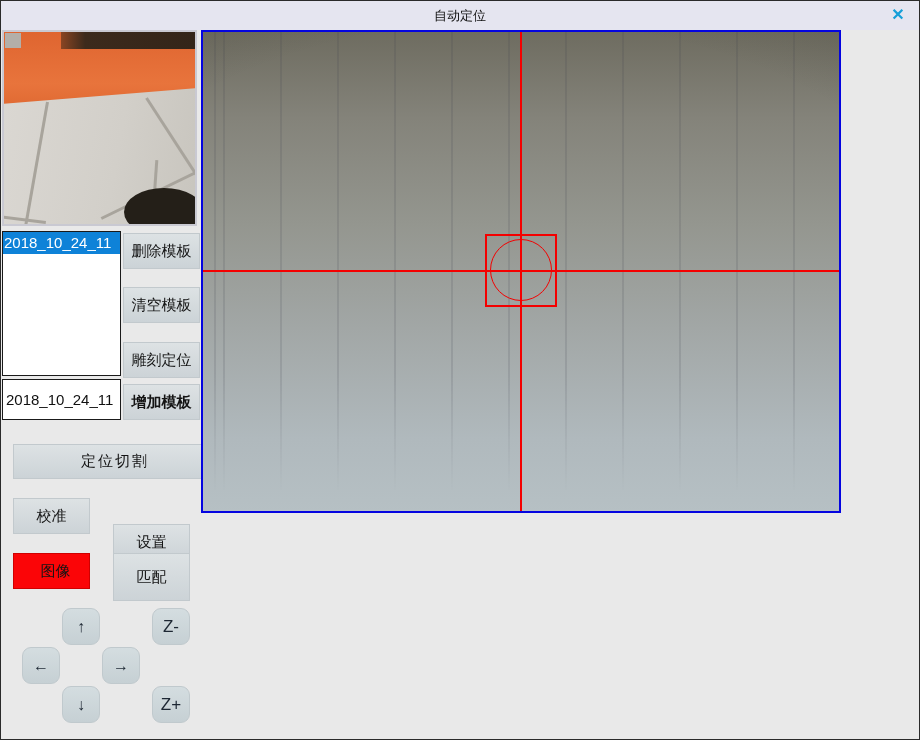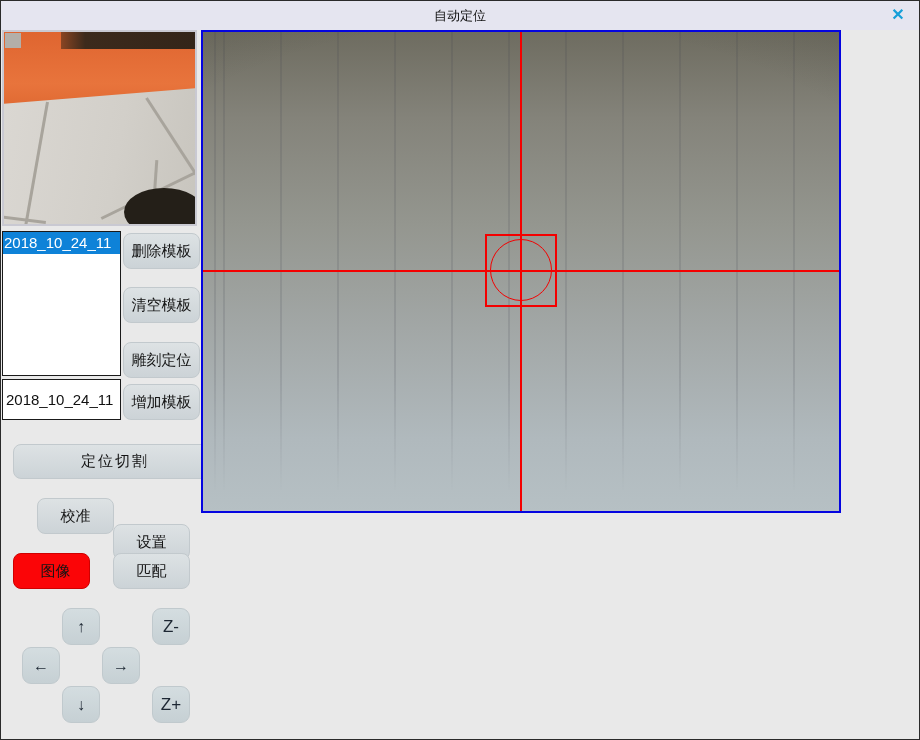--- a/index.html
+++ b/index.html
@@ -68,33 +68,33 @@
   .name-input {
     position:absolute; left:1px; top:378px; width:119px; height:41px;
     background:#ffffff; border:1px solid #1a1a1a; border-radius:0;
     font-size:15px; padding:0 3px; color:#101010; font-family:inherit;
   }
 
   
   .btn {
     position:absolute; display:flex; align-items:center; justify-content:center;
     background:linear-gradient(#dde2e4,#ccd3d7);
-    border:1px solid #c2c9cd; border-radius:8px;
+    border:1px solid #c2c9cd; border-radius:0;
     font-size:15px; color:#141414; cursor:pointer; font-family:inherit;
   }
   .tb1 { left:122px; top:232px; width:77px; height:36px; }
   .tb2 { left:122px; top:286px; width:77px; height:36px; }
   .tb3 { left:122px; top:341px; width:77px; height:36px;text-align:right; }
-  .tb4 { left:122px; top:383px; width:77px; height:36px; }
+  .tb4 { left:122px; top:383px; width:77px; height:36px;font-weight:bold; }
   .btn-cut      { left:12px;  top:443px; width:204px; height:35px; letter-spacing:2px; }
-  .btn-cal      { left:12px;  top:497px; width:77px;  height:36px;margin-left:24px; }
+  .btn-cal      { left:12px;  top:497px; width:77px;  height:36px; }
   .btn-set      { left:112px; top:523px; width:77px;  height:36px; }
   .btn-img      { left:12px;  top:552px; width:77px;  height:36px;
                   background:var(--image-button-red,#fb0507); border-color:#cf0000; color:#151515;padding-left:8px; }
-  .btn-match    { left:112px; top:552px; width:77px;  height:36px;font-family:Liberation Serif, serif; }
+  .btn-match    { left:112px; top:552px; width:77px;  height:48px;font-family:Liberation Serif, serif; }
 
   .jog {
     position:absolute; width:38px; height:37px; border-radius:9px;
     background:linear-gradient(#d4dde0,#c6d0d4); border:1px solid #c0c9cd;
     display:flex; align-items:center; justify-content:center;
     font-size:16px; color:#1d2733; cursor:pointer; font-family:inherit;
   }
   .jog-up    { left:61px;  top:607px; }
   .jog-zm    { left:151px; top:607px; font-size:17px; }
   .jog-left  { left:21px;  top:646px; }

